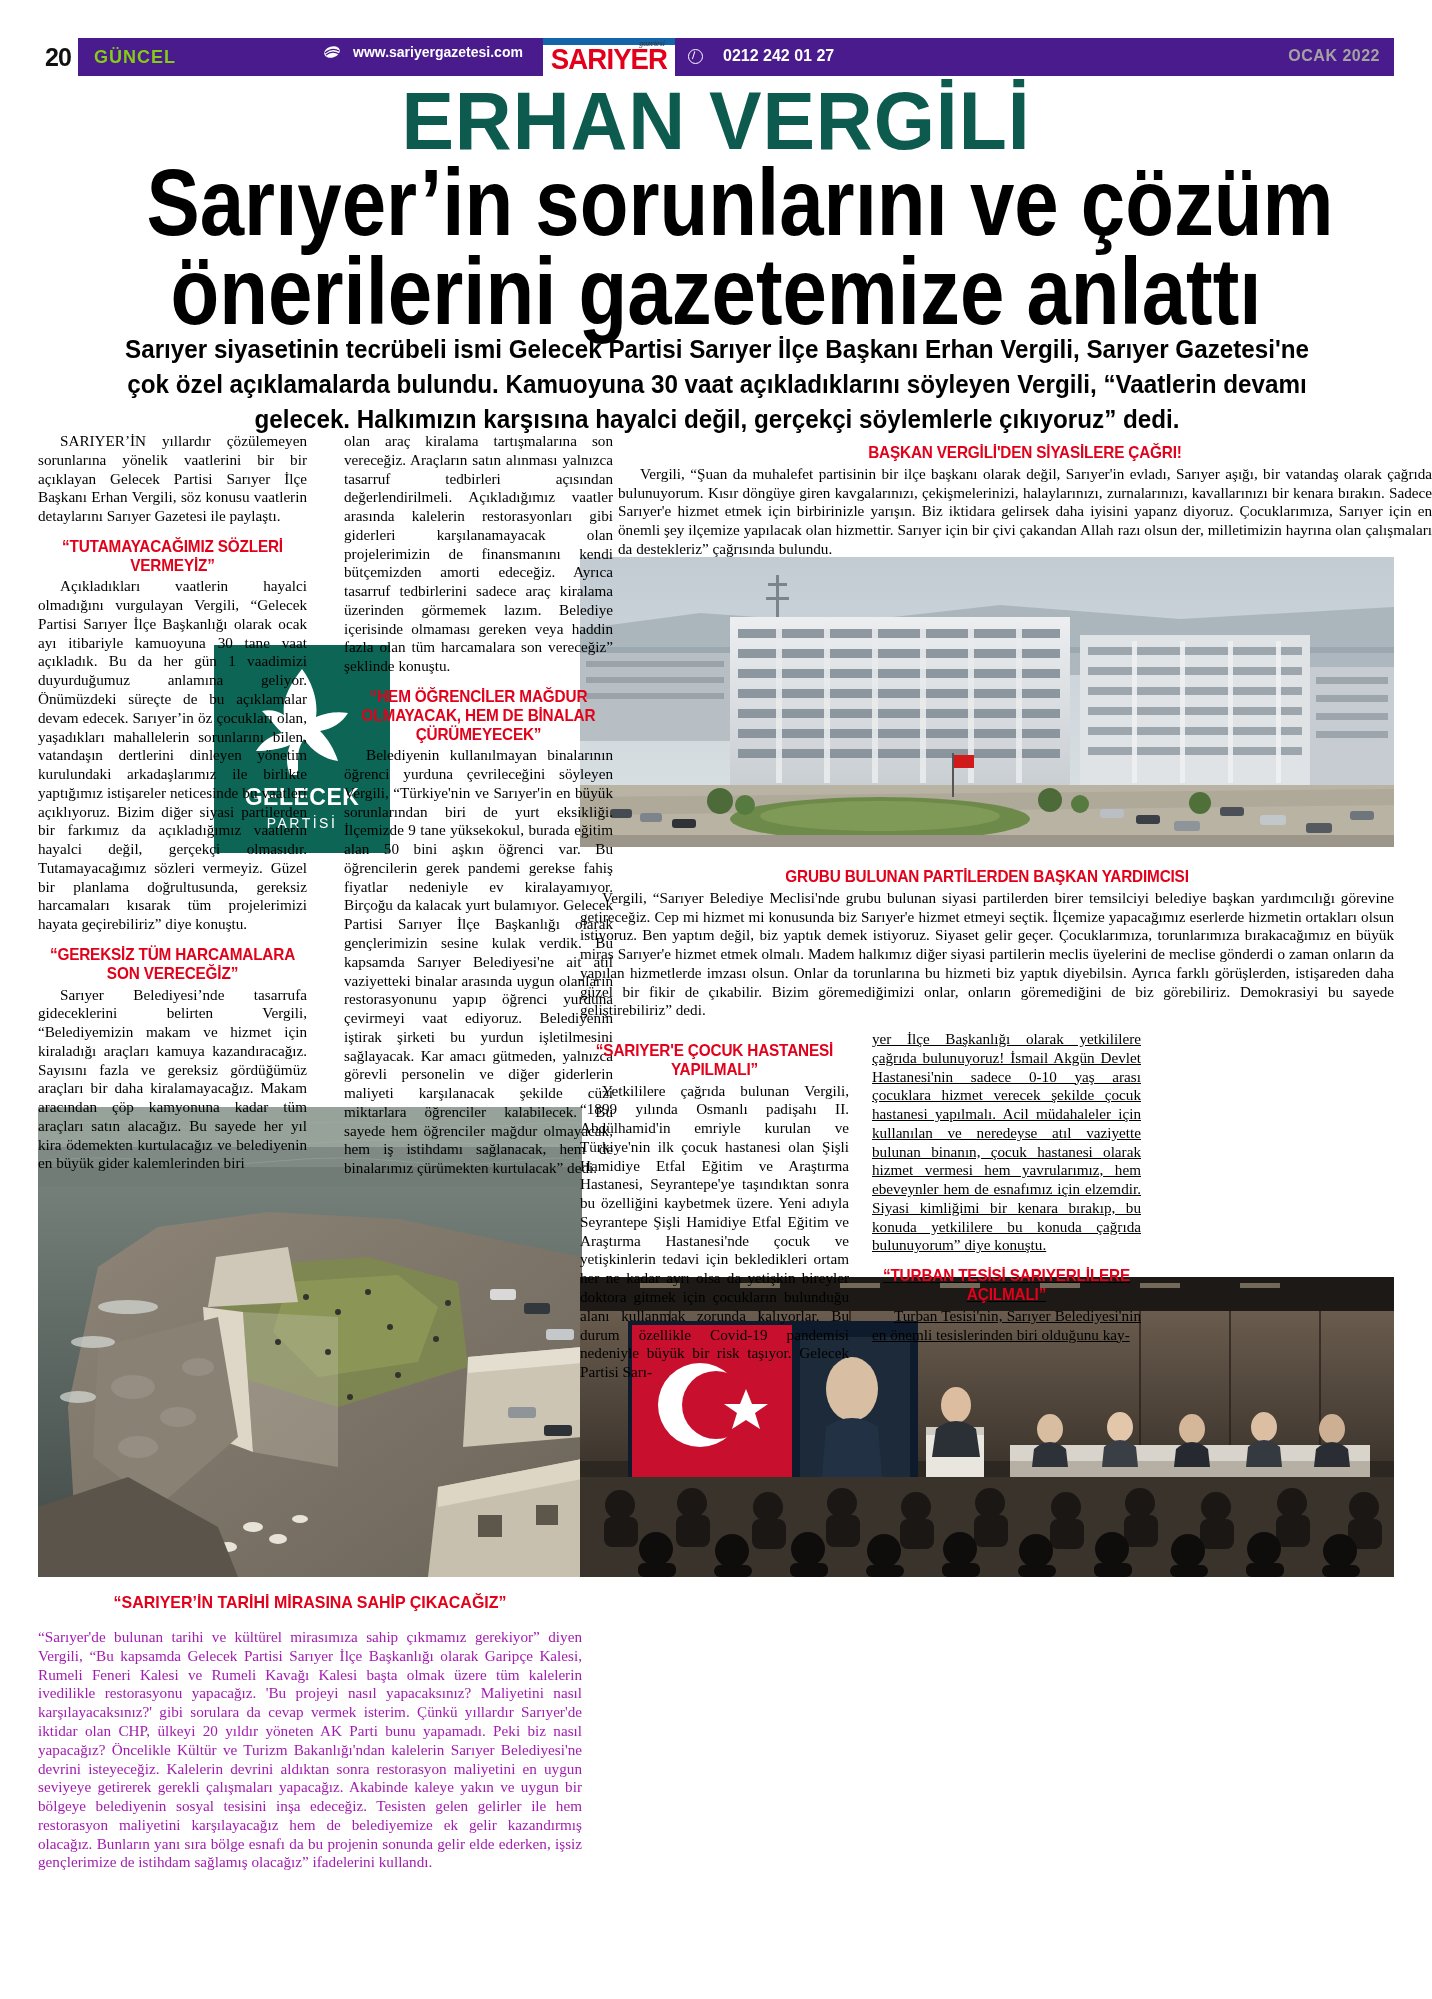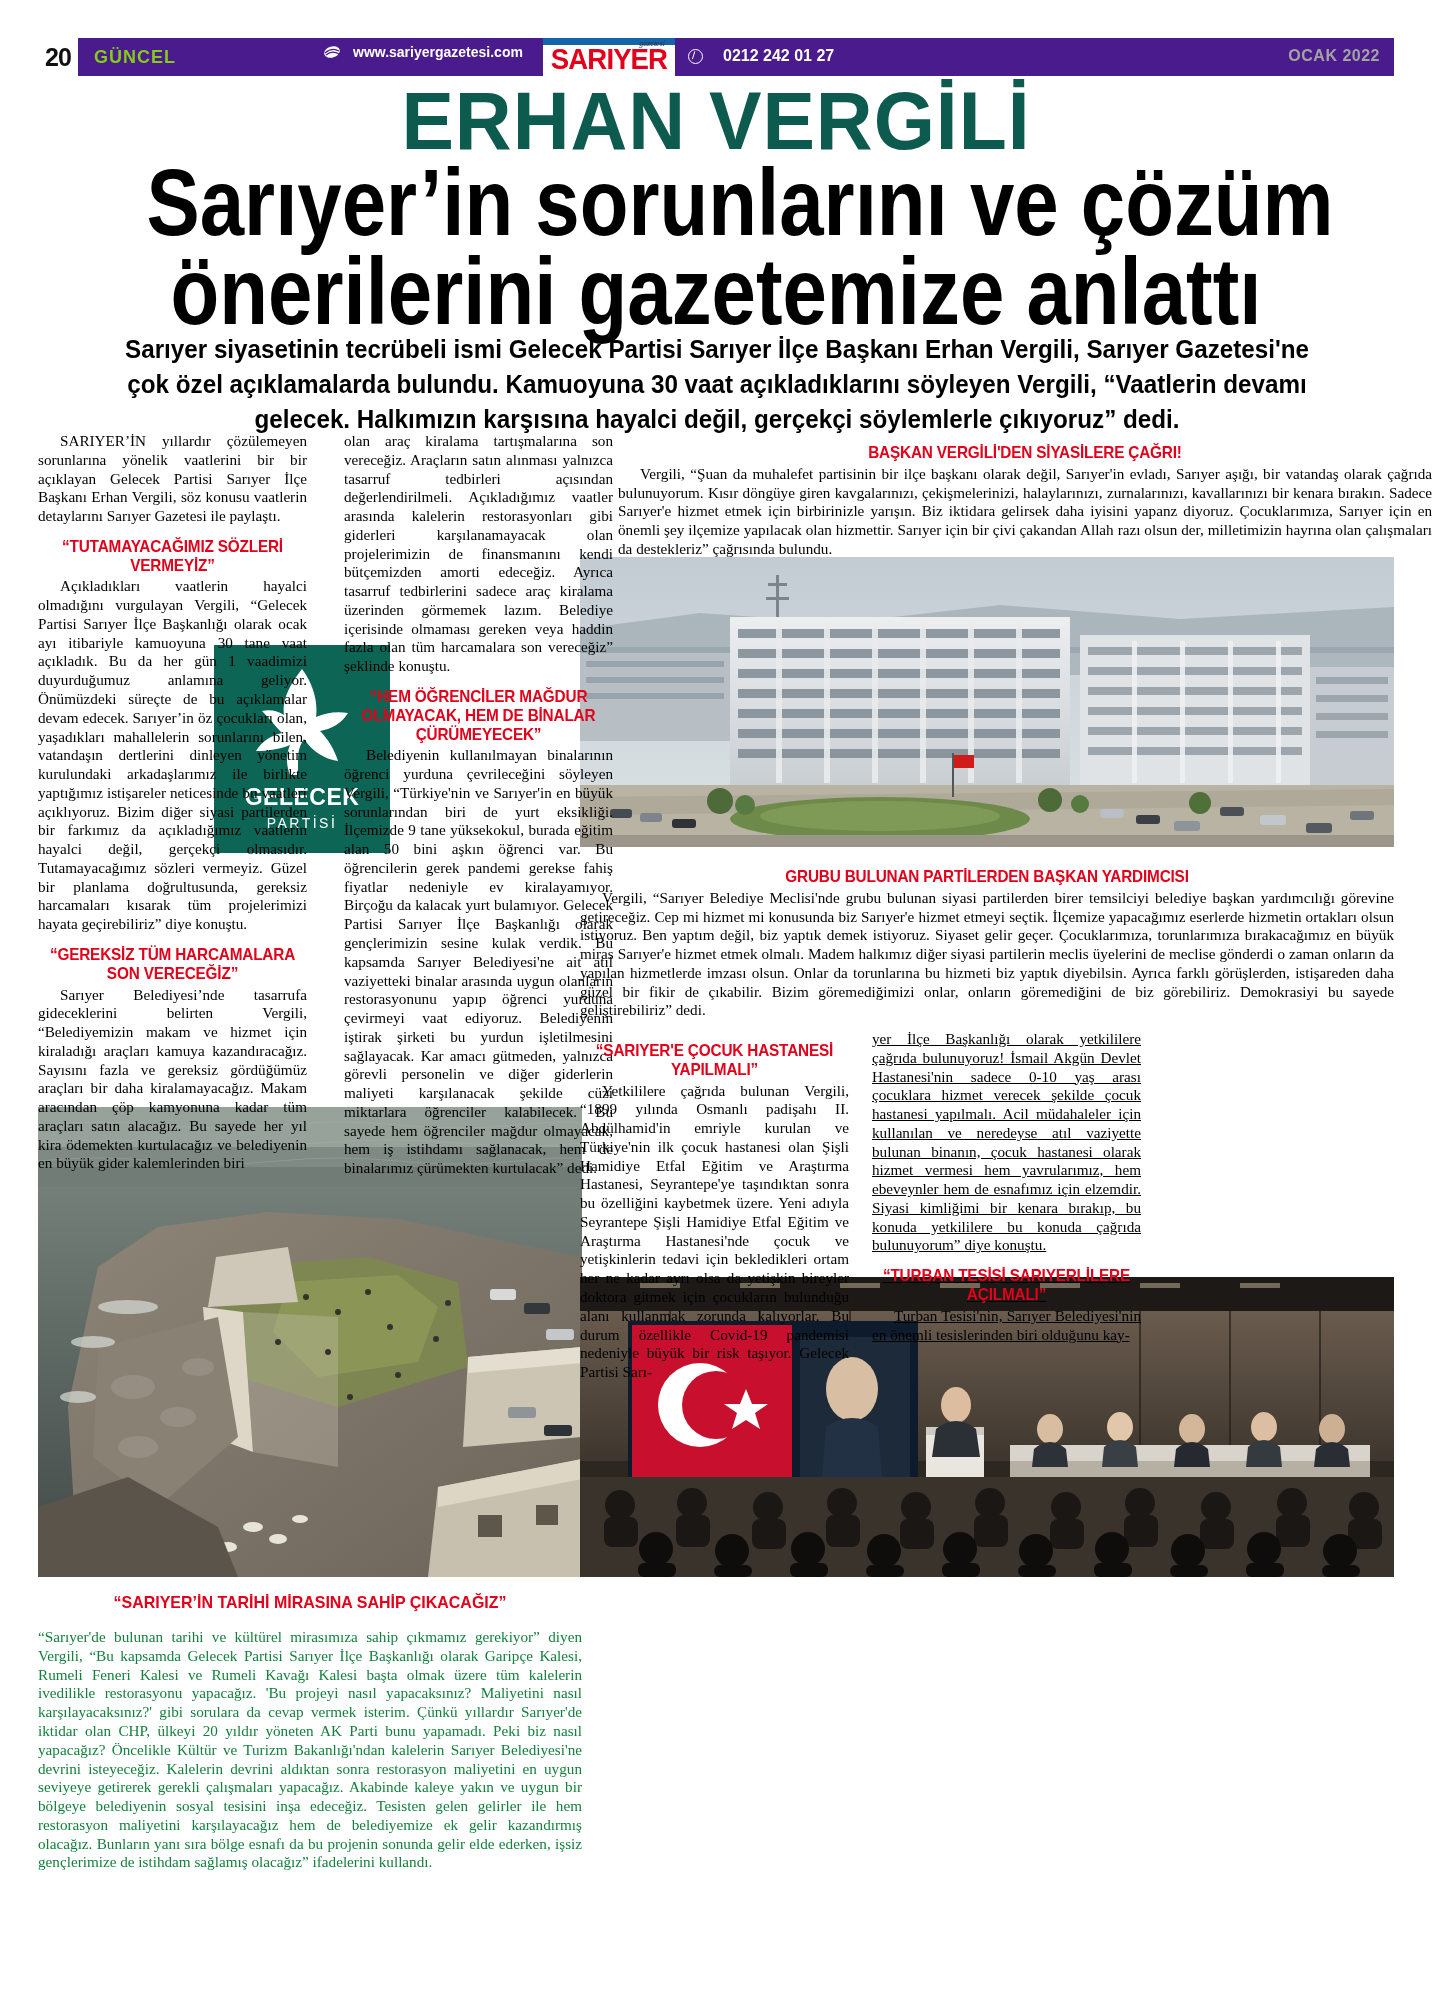--- a/index.html
+++ b/index.html
@@ -167,21 +167,21 @@
     text-align:center; margin:8px 0 4px 0;
     transform:scaleX(0.94); transform-origin:center;
   }
 
   
   .bottom-block {
     position:absolute; left:38px; top:1575px; width:544px;
   }
   .bottom-txt {
     font-family:"Liberation Serif", serif;
-    font-size:15.2px; line-height:1.235; text-align:justify; color:#15803d;
+    font-size:15.2px; line-height:1.235; text-align:justify; color:#a21caf;
   }
 </style>
 </head>
 <body>
 
 <div class="page">
 
   <div class="masthead">
     <div class="mh-pagenum">20</div>
     <div class="mh-section">GÜNCEL</div>

